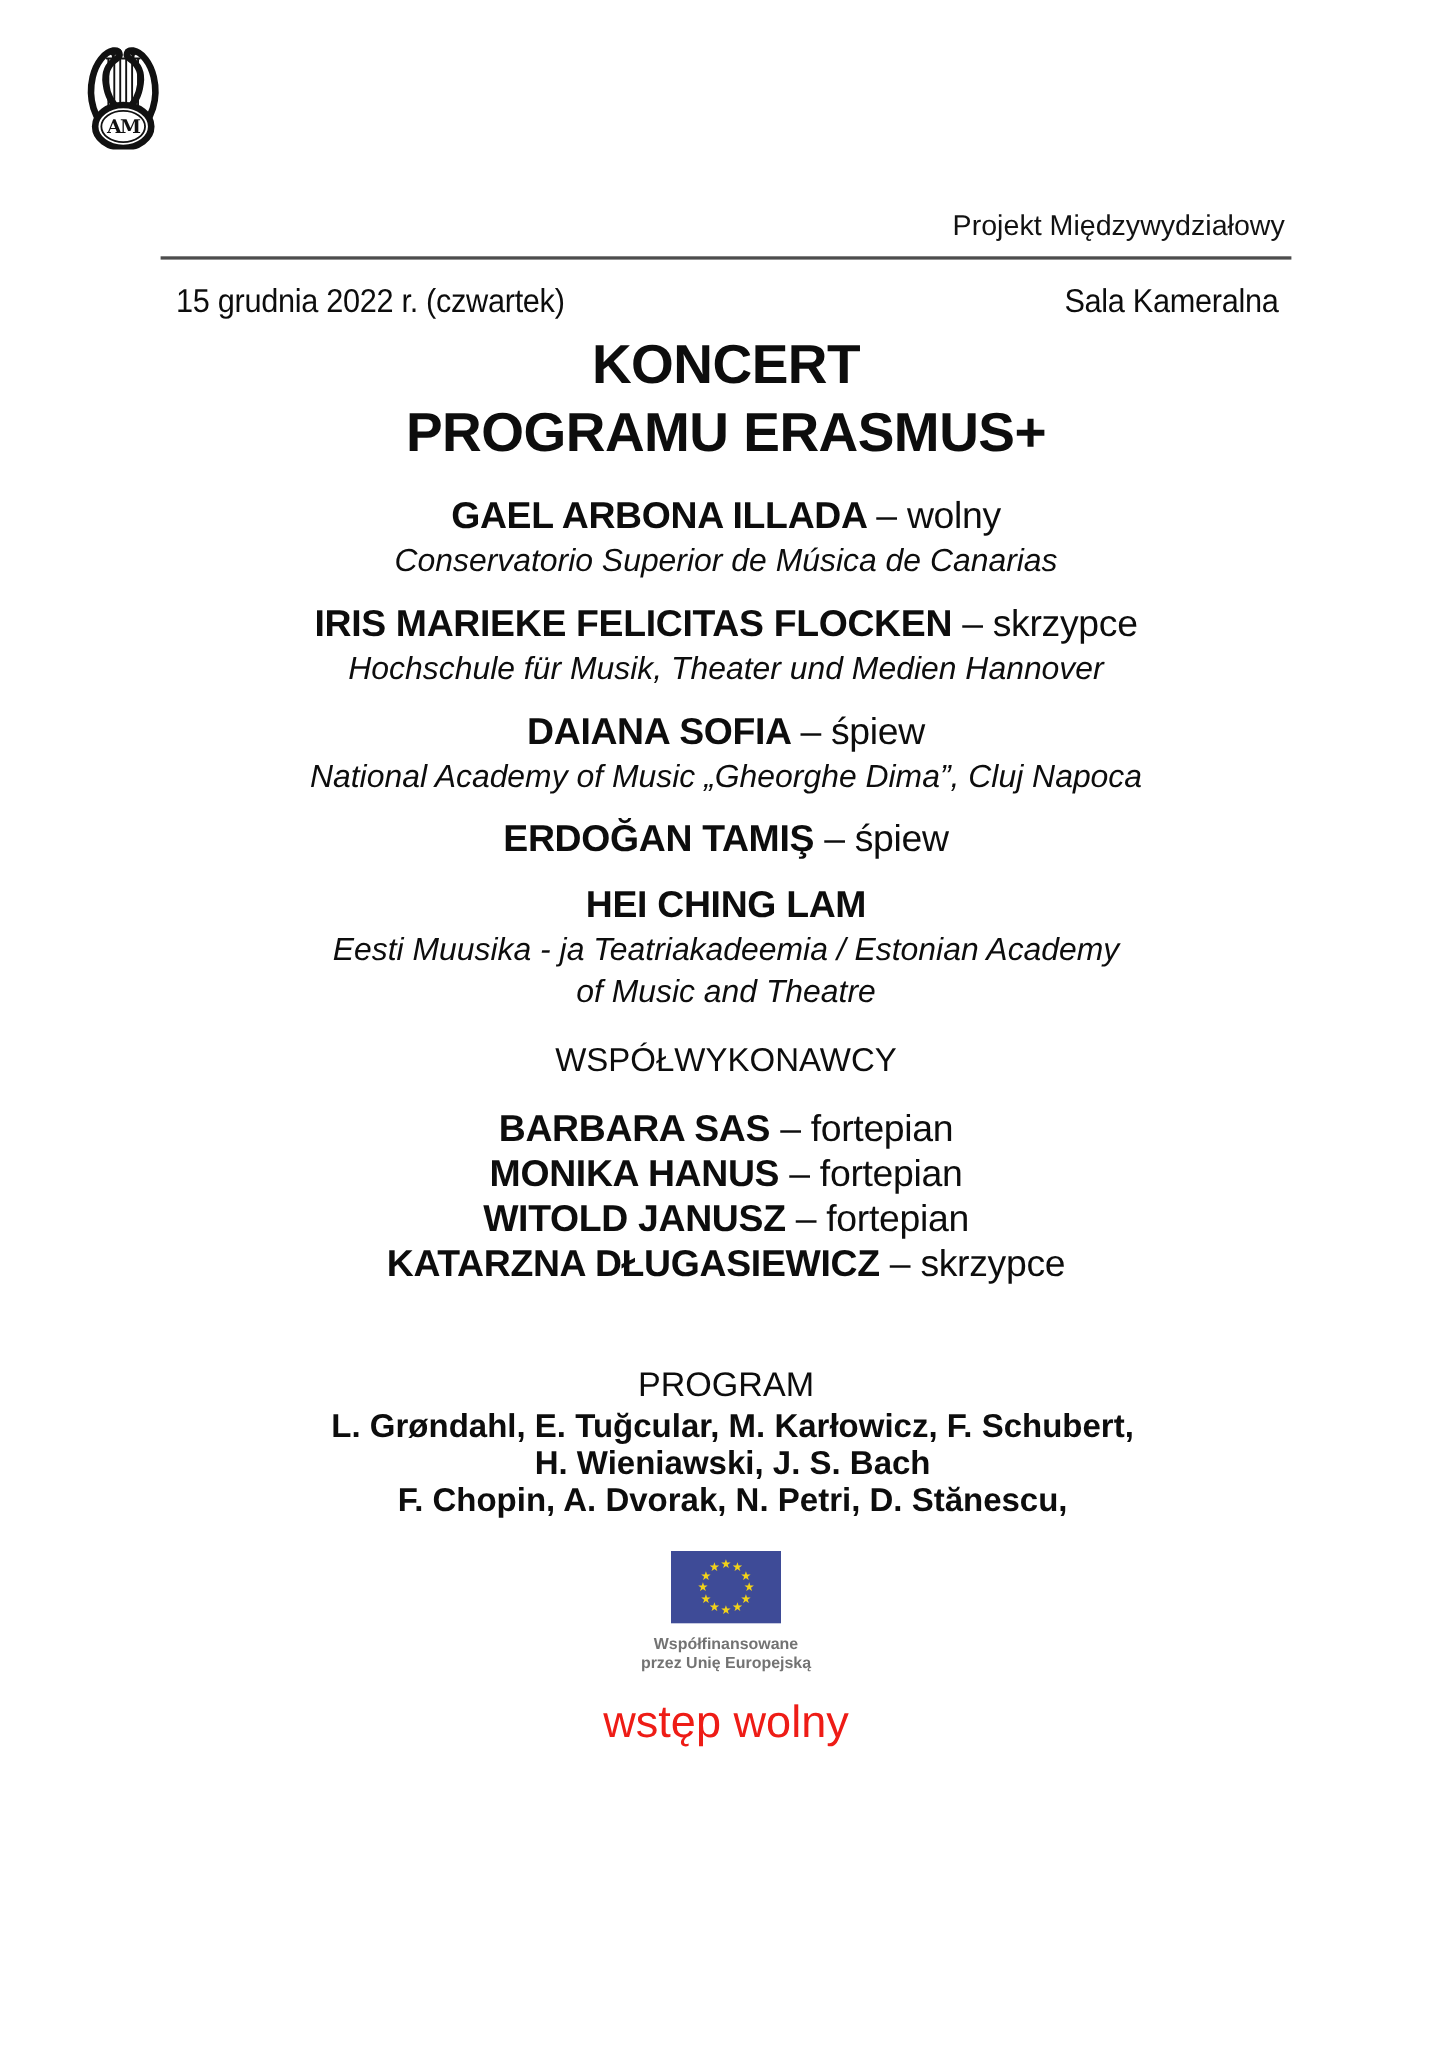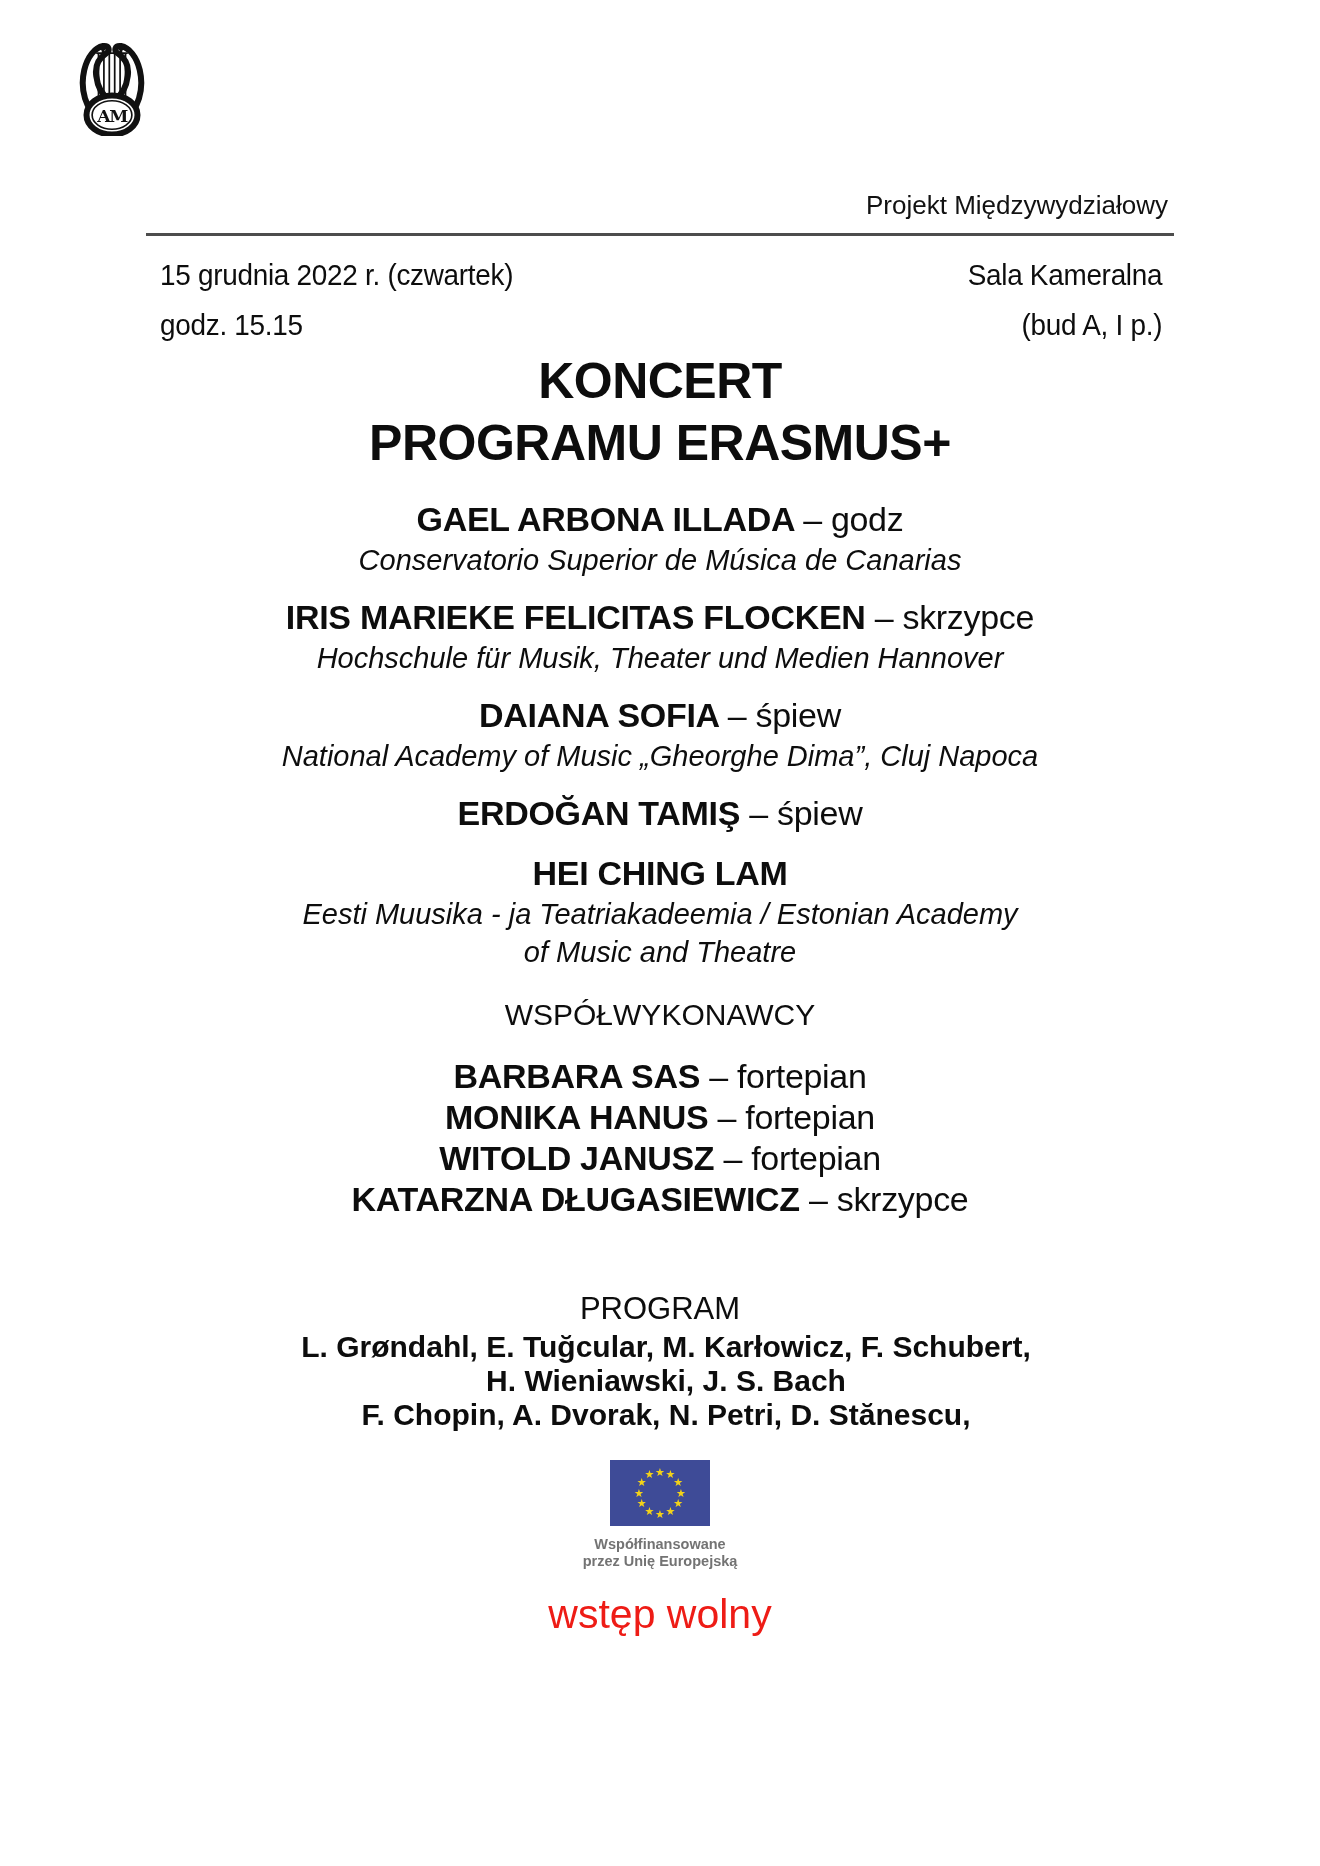--- a/index.html
+++ b/index.html
@@ -85,37 +85,33 @@
 </div>
 
 <div class="project">Projekt Międzywydziałowy</div>
 <div class="rule"></div>
 
 <div class="info">
   <div class="info-row">
     <span class="cond-l">15 grudnia 2022 r. (czwartek)</span>
     <span class="cond-r">Sala Kameralna</span>
   </div>
-  <div class="info-row">
-    <span class="cond-l">godz. 15.15</span>
-    <span class="cond-r">(bud A, I p.)</span>
-  </div>
 </div>
 
 <div class="title">
   <div>KONCERT</div>
   <div>PROGRAMU ERASMUS+</div>
 </div>
 
 <div class="performers">
 
   <div class="entry">
     <div class="entry-name">
       <span>GAEL ARBONA ILLADA</span>
-      <span class="inst">– godz</span>
+      <span class="inst">– wolny</span>
     </div>
     <div class="entry-school">Conservatorio Superior de Música de Canarias</div>
   </div>
 
   <div class="entry">
     <div class="entry-name">
       <span>IRIS MARIEKE FELICITAS FLOCKEN</span>
       <span class="inst">– skrzypce</span>
     </div>
     <div class="entry-school">Hochschule für Musik, Theater und Medien Hannover</div>

